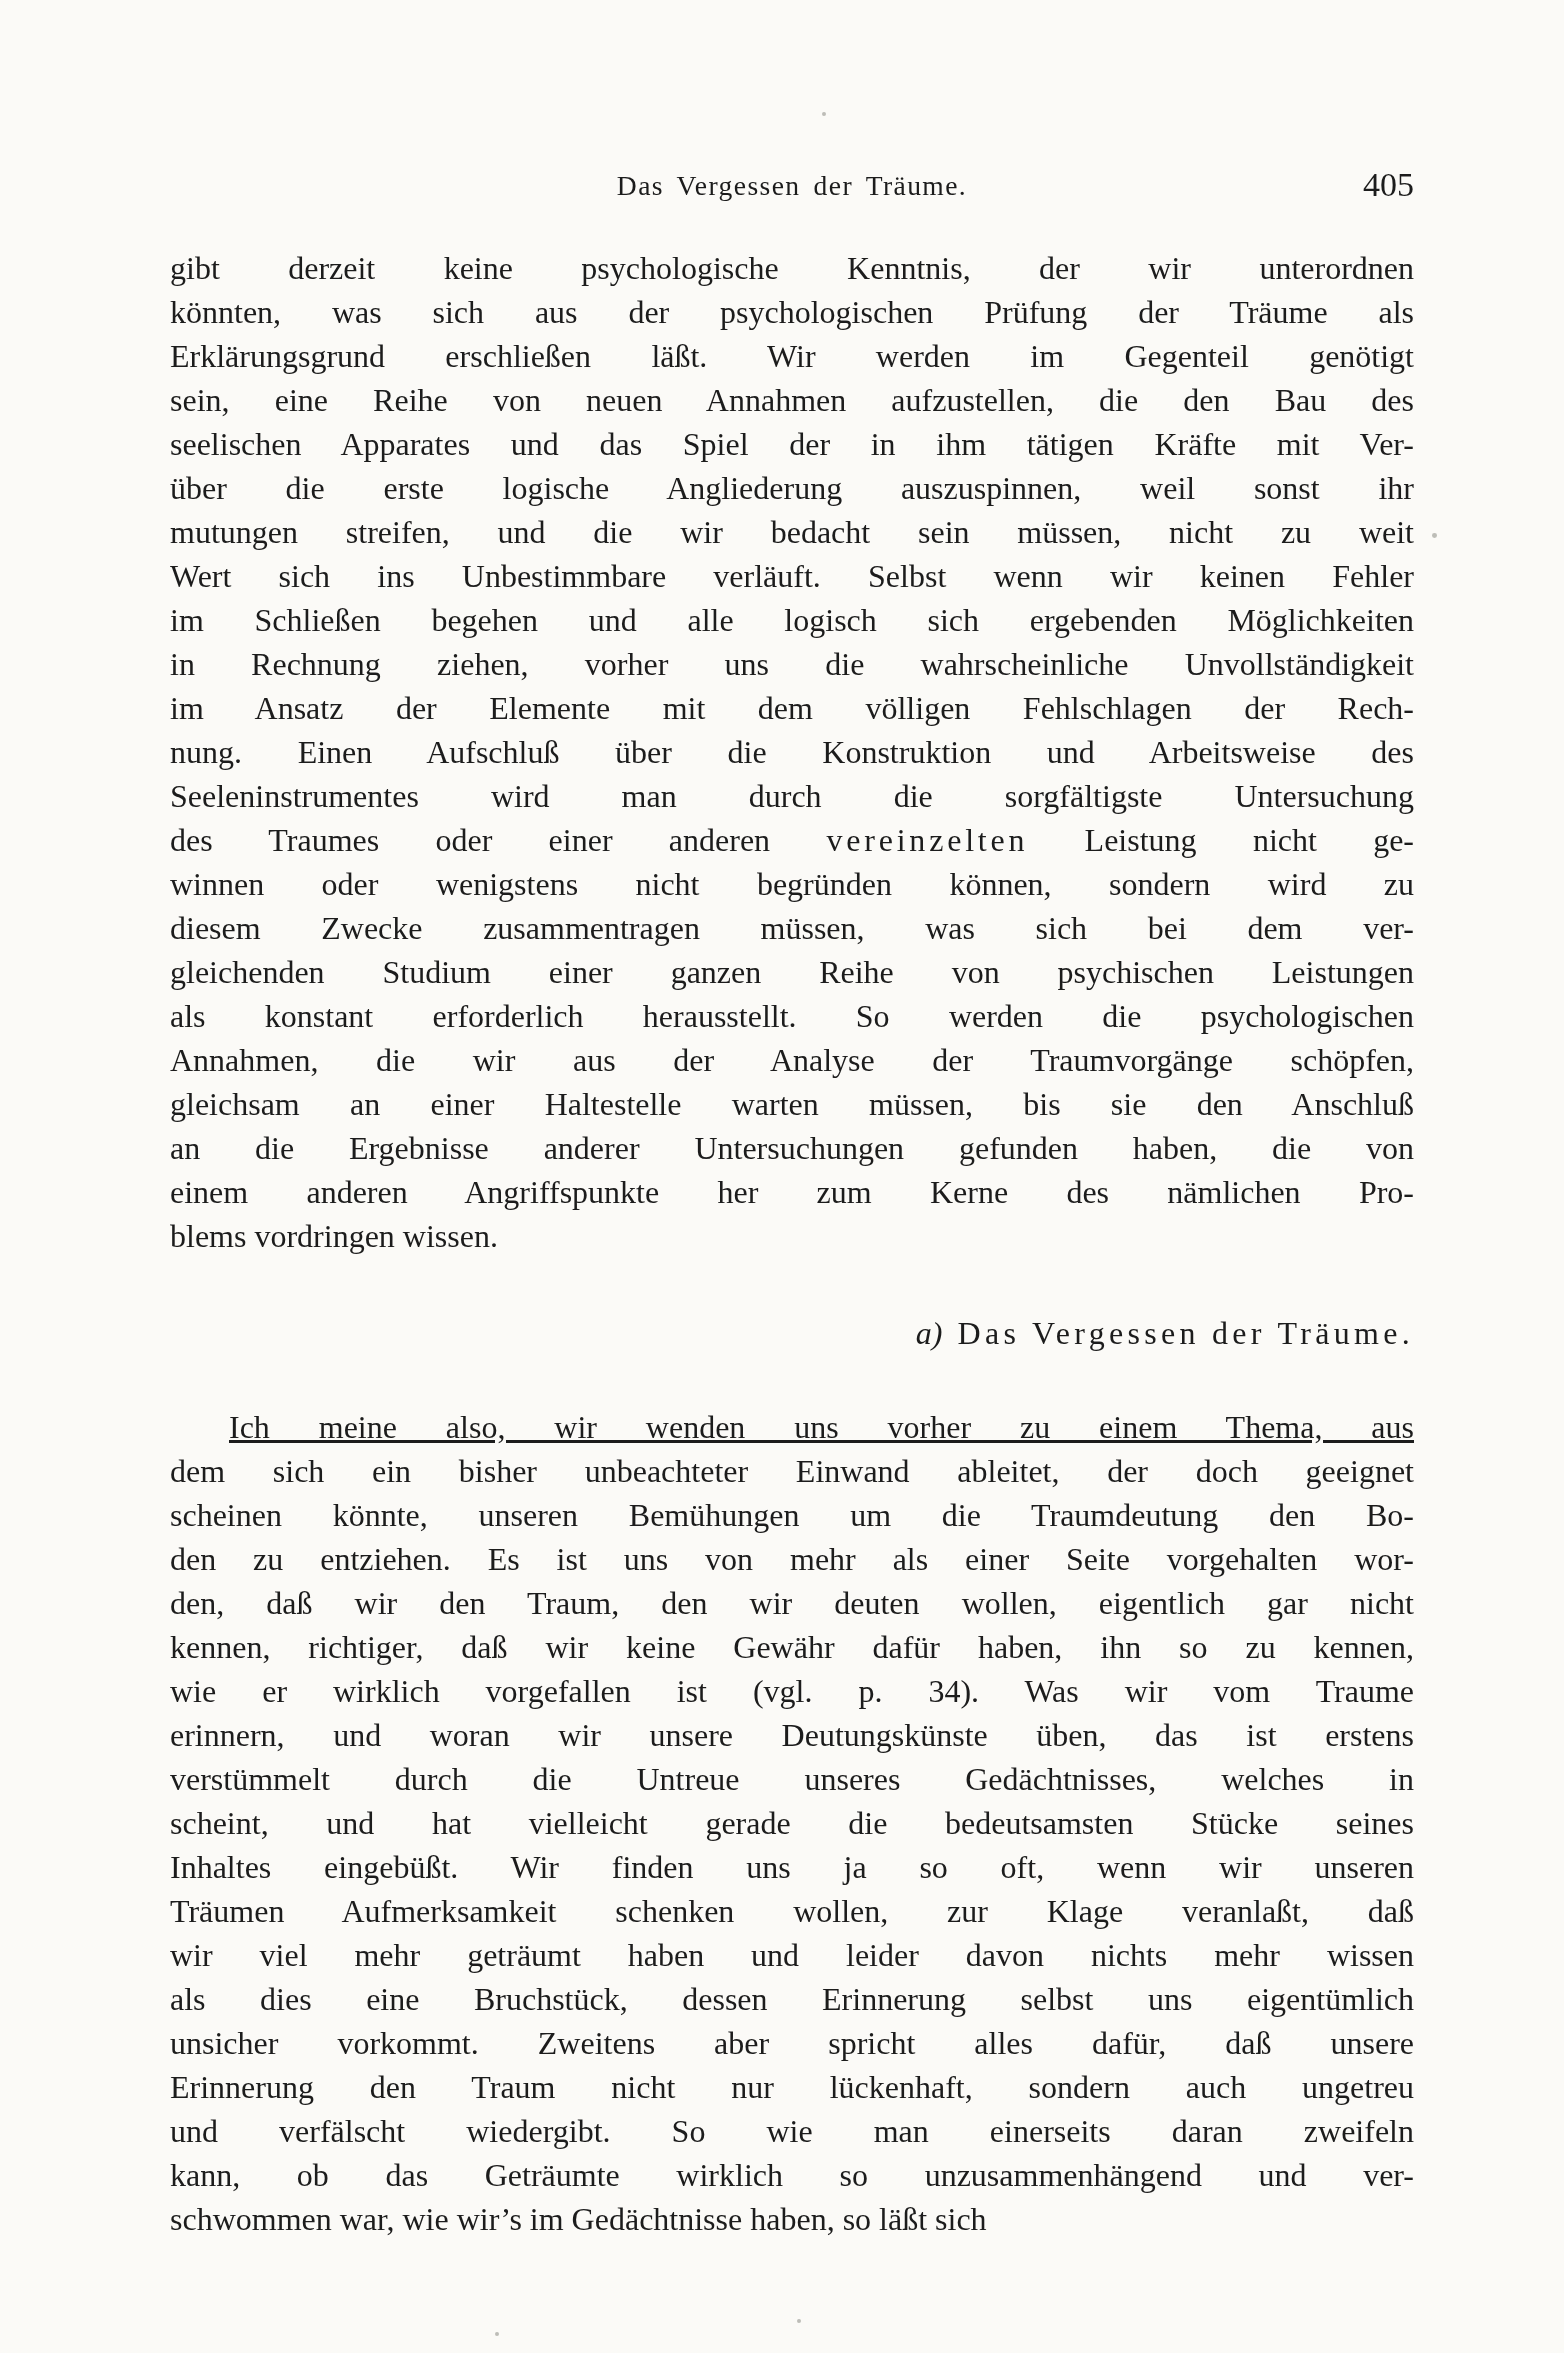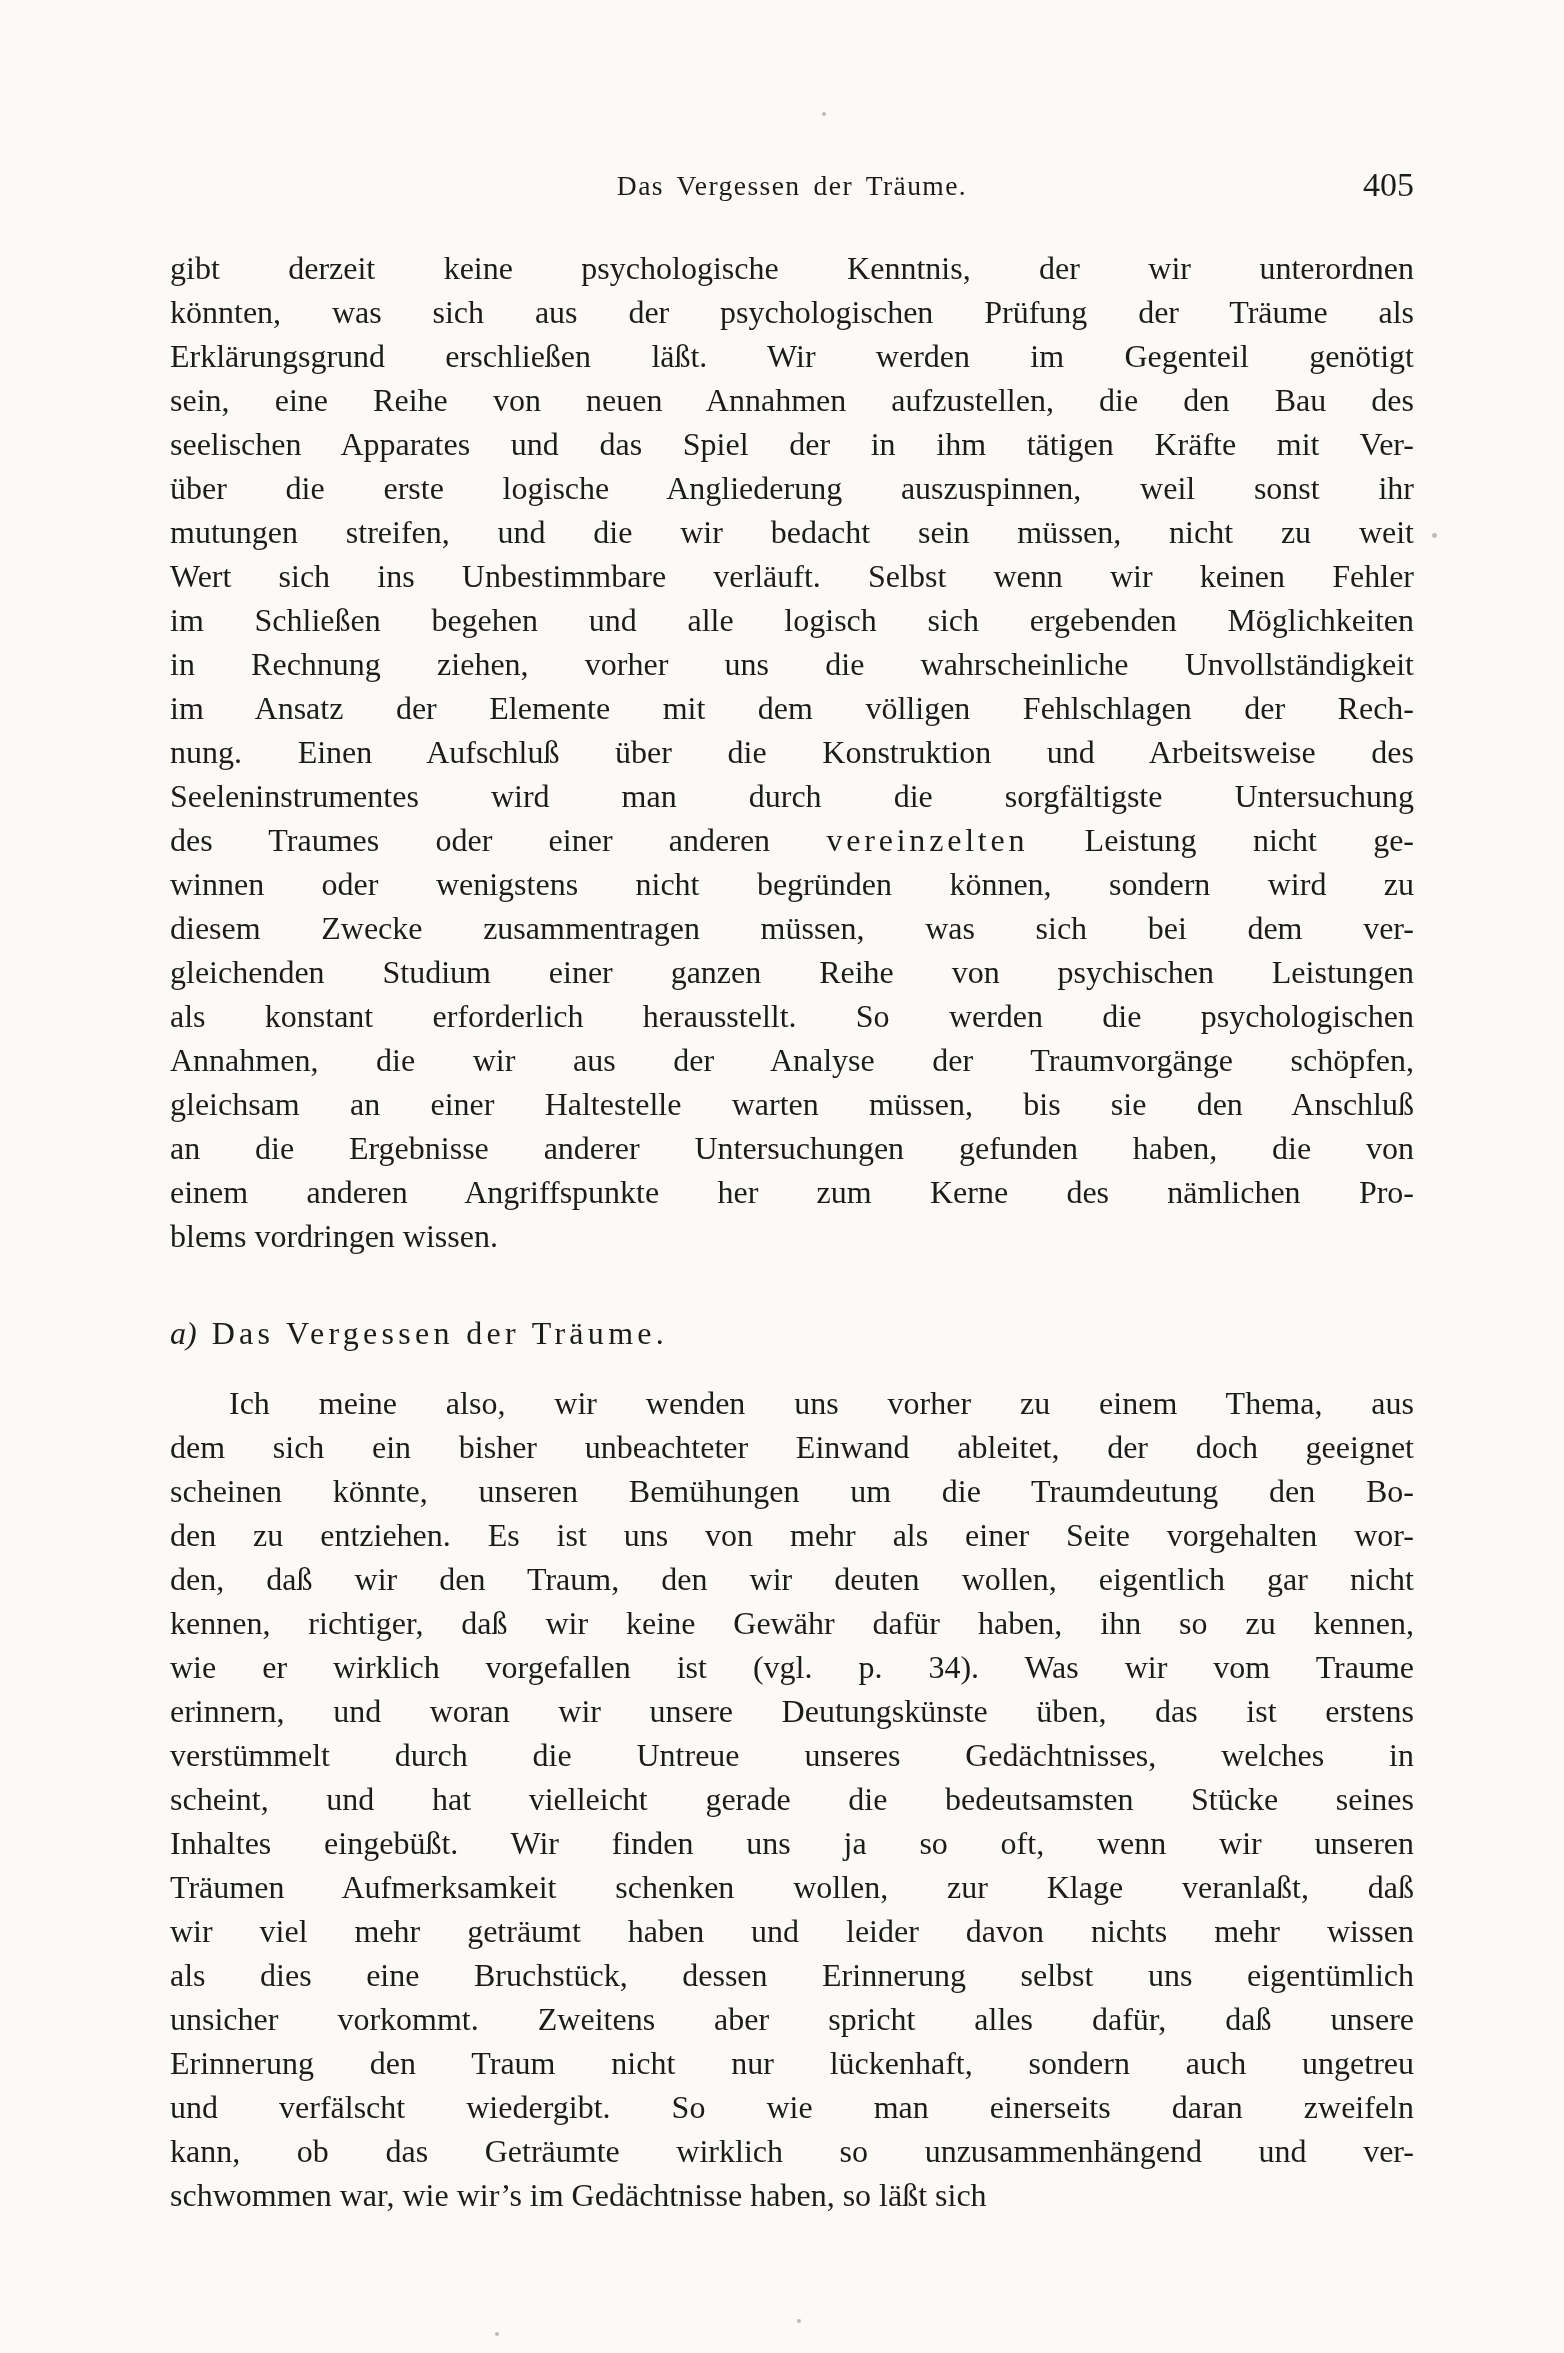--- a/index.html
+++ b/index.html
@@ -46,26 +46,26 @@
   }
   .text-line {
     text-align: justify;
     text-align-last: justify;
     white-space: nowrap;
   }
   .text-line.last-line {
     text-align-last: left;
   }
   .sperr { letter-spacing: 3.8px; }
-  .indent-first .text-line:first-child { text-indent: 59px; }
+  .indent-first .text-line:first-child { text-indent: 59px; text-decoration: underline; }
   .section-heading {
     font-size: 32px;
     font-weight: normal;
-    text-align: left;
-    margin: 53px 0 26px 0;
+    text-align: right;
+    margin: 53px 0 50px 0;
     line-height: 44px;
   }
   .section-heading .prefix {
     font-style: italic;
     margin-right: 15px;
     letter-spacing: 0;
   }
   .section-heading .sperr { letter-spacing: 4.3px; }
   .speck {
     position: absolute;

